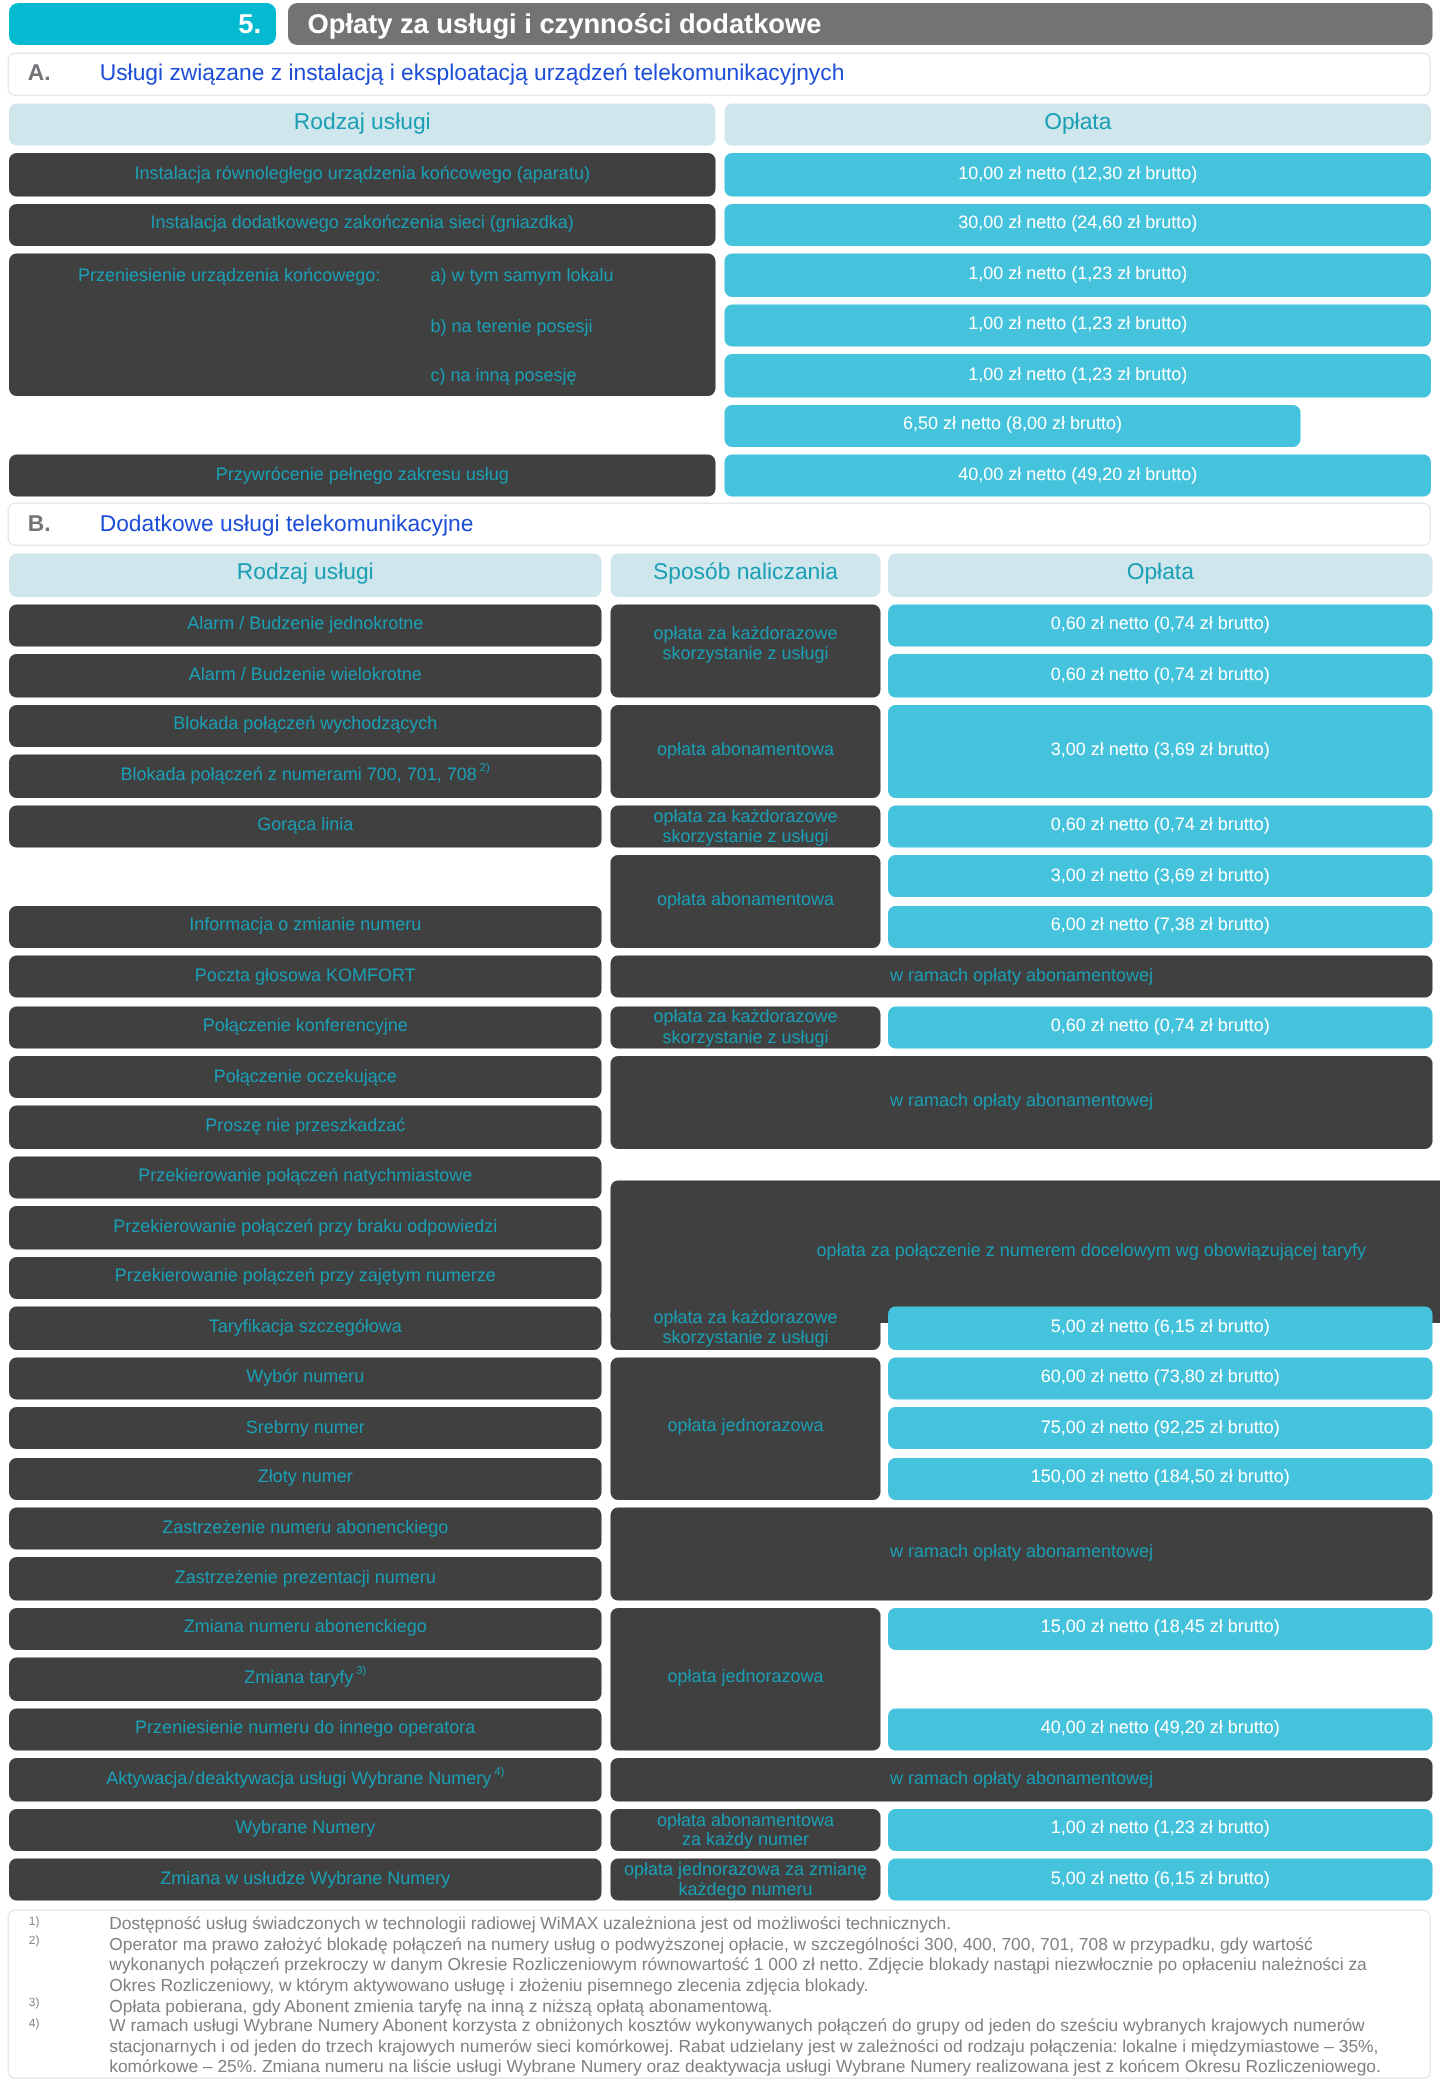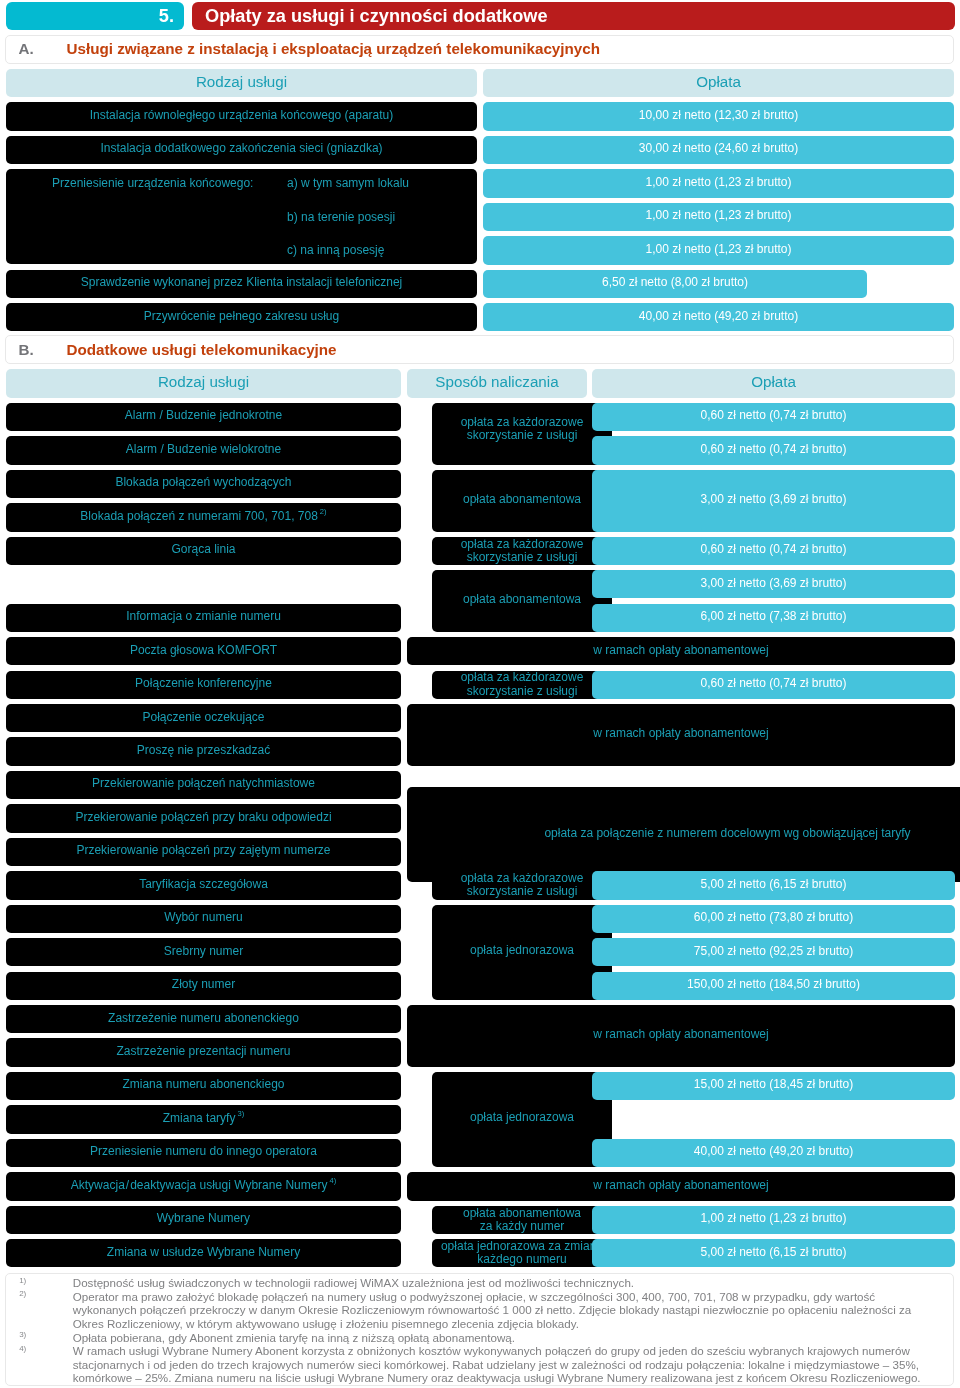--- a/index.html
+++ b/index.html
@@ -5,37 +5,37 @@
   html,body{margin:0;padding:0;}
   body{width:960px;height:1388px;background:#ffffff;
        font-family:"Liberation Sans",sans-serif;}
   .page{position:relative;width:960px;height:1388px;overflow:hidden;background:#fff;}
 
   .banner{position:absolute;left:6px;top:2px;width:949px;height:28px;}
   .banner .num{position:absolute;left:0;top:0;width:178px;height:28px;
        background:#04bad1;border-radius:6px;color:#fff;font-size:18.2px;font-weight:bold;
        display:flex;align-items:center;justify-content:flex-end;padding-right:10px;box-sizing:border-box;}
   .banner .ttl{position:absolute;left:186px;top:0;right:0;height:28px;
-       background:#b91c1c;border-radius:6px;color:#fff;font-size:18.2px;font-weight:bold;
+       background:#737373;border-radius:6px;color:#fff;font-size:18.2px;font-weight:bold;
        display:flex;align-items:center;padding-left:13px;box-sizing:border-box;}
 
   .secbar{position:absolute;left:5px;height:29px;width:949px;
        border:1px solid #e8e8e8;border-radius:5px;background:#fff;box-sizing:border-box;}
   .secbar .let{position:absolute;left:12.5px;top:0;height:100%;display:flex;align-items:center;
        color:#737478;font-size:15.2px;font-weight:bold;padding-bottom:5px;line-height:16px;}
   .secbar .txt{position:absolute;left:60.5px;top:0;height:100%;display:flex;align-items:center;
-       color:#c2410c;font-size:15.2px;font-weight:bold;padding-bottom:5px;line-height:16px;}
+       color:#1d4ed8;font-size:15.2px;font-weight:normal;padding-bottom:5px;line-height:16px;}
 
   .cell{position:absolute;border-radius:5px;box-sizing:border-box;
         display:flex;align-items:center;justify-content:center;text-align:center;
         font-size:12px;line-height:14px;padding-bottom:3px;}
   .hd{background:#cfe7ec;color:#1b9fb5;font-size:15.2px;}
-  .svc,.mth,.feelight{background:#000000;color:#1b9fb5;}
+  .svc,.mth,.feelight{background:#404040;color:#1b9fb5;}
   .fee{background:#45c3dc;color:#ffffff;}
-  .multi{white-space:pre-line;line-height:13.2px;margin-left:25px;}
+  .multi{white-space:pre-line;line-height:13.2px;}
   .multi1{padding-bottom:0px;}
   .multi2{padding-bottom:9px;}
   .sup{font-size:7.6px;position:relative;top:-3.5px;padding-left:2px;}
 
   .fnbox{position:absolute;left:4.8px;width:949px;border:1px solid #e8e8e8;
          border-radius:5px;background:#fff;box-sizing:border-box;}
   .fnmk{position:absolute;width:30px;text-align:right;font-size:8px;color:#88898c;}
   .fntx{position:absolute;left:67px;width:850px;text-align:left;color:#808183;
         font-size:11.6px;line-height:13.5px;}
 </style>
@@ -59,21 +59,20 @@
     <div class="cell fee" style="left:483px;top:135.8px;width:471px;height:28.4px">30,00 zł netto (24,60 zł brutto)</div>
 <div class="cell svc" style="left:6px;top:169.2px;width:471px;height:95.3px;display:block">
       <div style="position:absolute;left:46px;top:0;height:28.4px;display:flex;align-items:center;font-size:12px">Przeniesienie urządzenia końcowego:</div>
       <div style="position:absolute;left:281px;top:0.0px;height:28.4px;display:flex;align-items:center;font-size:12px">a) w tym samym lokalu</div>
       <div style="position:absolute;left:281px;top:33.5px;height:28.4px;display:flex;align-items:center;font-size:12px">b) na terenie posesji</div>
       <div style="position:absolute;left:281px;top:66.9px;height:28.4px;display:flex;align-items:center;font-size:12px">c) na inną posesję</div>
     </div>
     <div class="cell fee" style="left:483px;top:169.2px;width:471px;height:28.4px">1,00 zł netto (1,23 zł brutto)</div>
     <div class="cell fee" style="left:483px;top:202.7px;width:471px;height:28.4px">1,00 zł netto (1,23 zł brutto)</div>
     <div class="cell fee" style="left:483px;top:236.2px;width:471px;height:28.4px">1,00 zł netto (1,23 zł brutto)</div>
-<div class="cell svc" style="left:6px;top:269.6px;width:471px;height:28.4px">Sprawdzenie wykonanej przez Klienta instalacji telefonicznej</div>
     <div class="cell fee" style="left:483px;top:269.6px;width:384px;height:28.4px">6,50 zł netto (8,00 zł brutto)</div>
 <div class="cell svc" style="left:6px;top:303.1px;width:471px;height:28.4px">Przywrócenie pełnego zakresu usług</div>
     <div class="cell fee" style="left:483px;top:303.1px;width:471px;height:28.4px">40,00 zł netto (49,20 zł brutto)</div>
 <div class="secbar" style="top:335.2px;height:29px">
       <div class="let">B.</div>
       <div class="txt">Dodatkowe usługi telekomunikacyjne</div>
     </div>
 <div class="cell hd" style="left:6px;top:369.4px;width:395px;height:28.4px">Rodzaj usługi</div>
     <div class="cell hd" style="left:407px;top:369.4px;width:180px;height:28.4px">Sposób naliczania</div>
     <div class="cell hd" style="left:592px;top:369.4px;width:363px;height:28.4px">Opłata</div>

